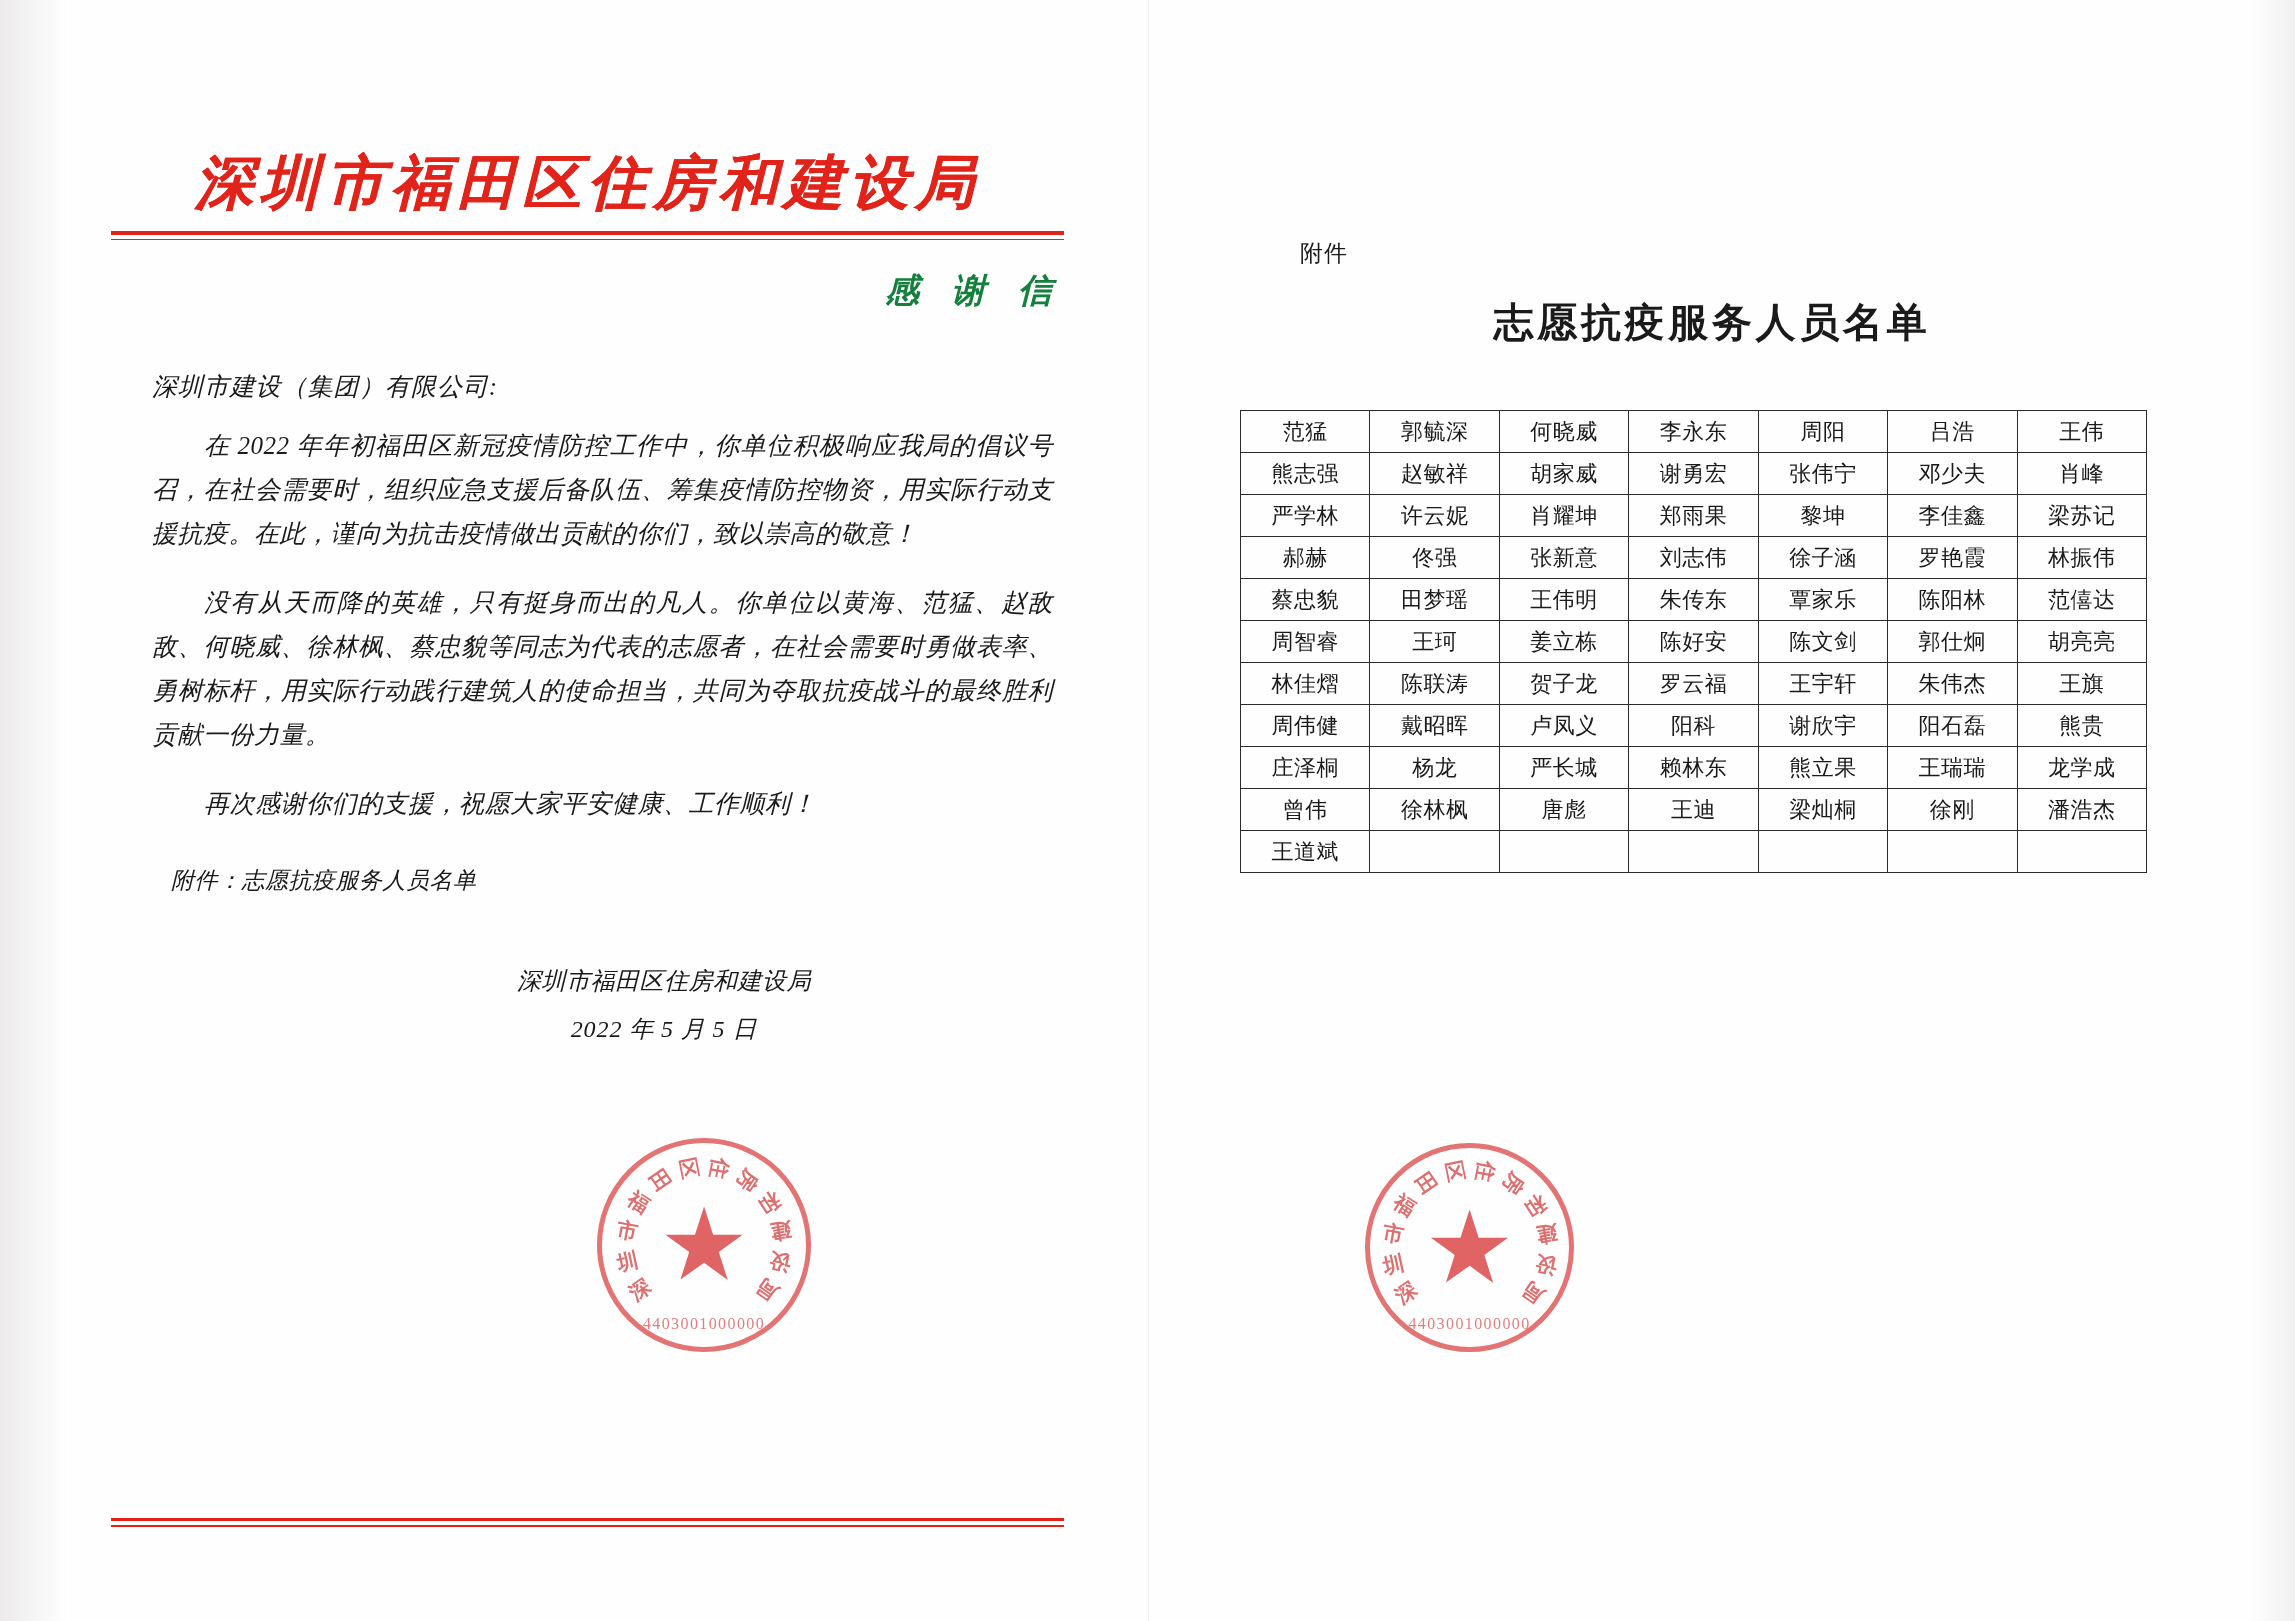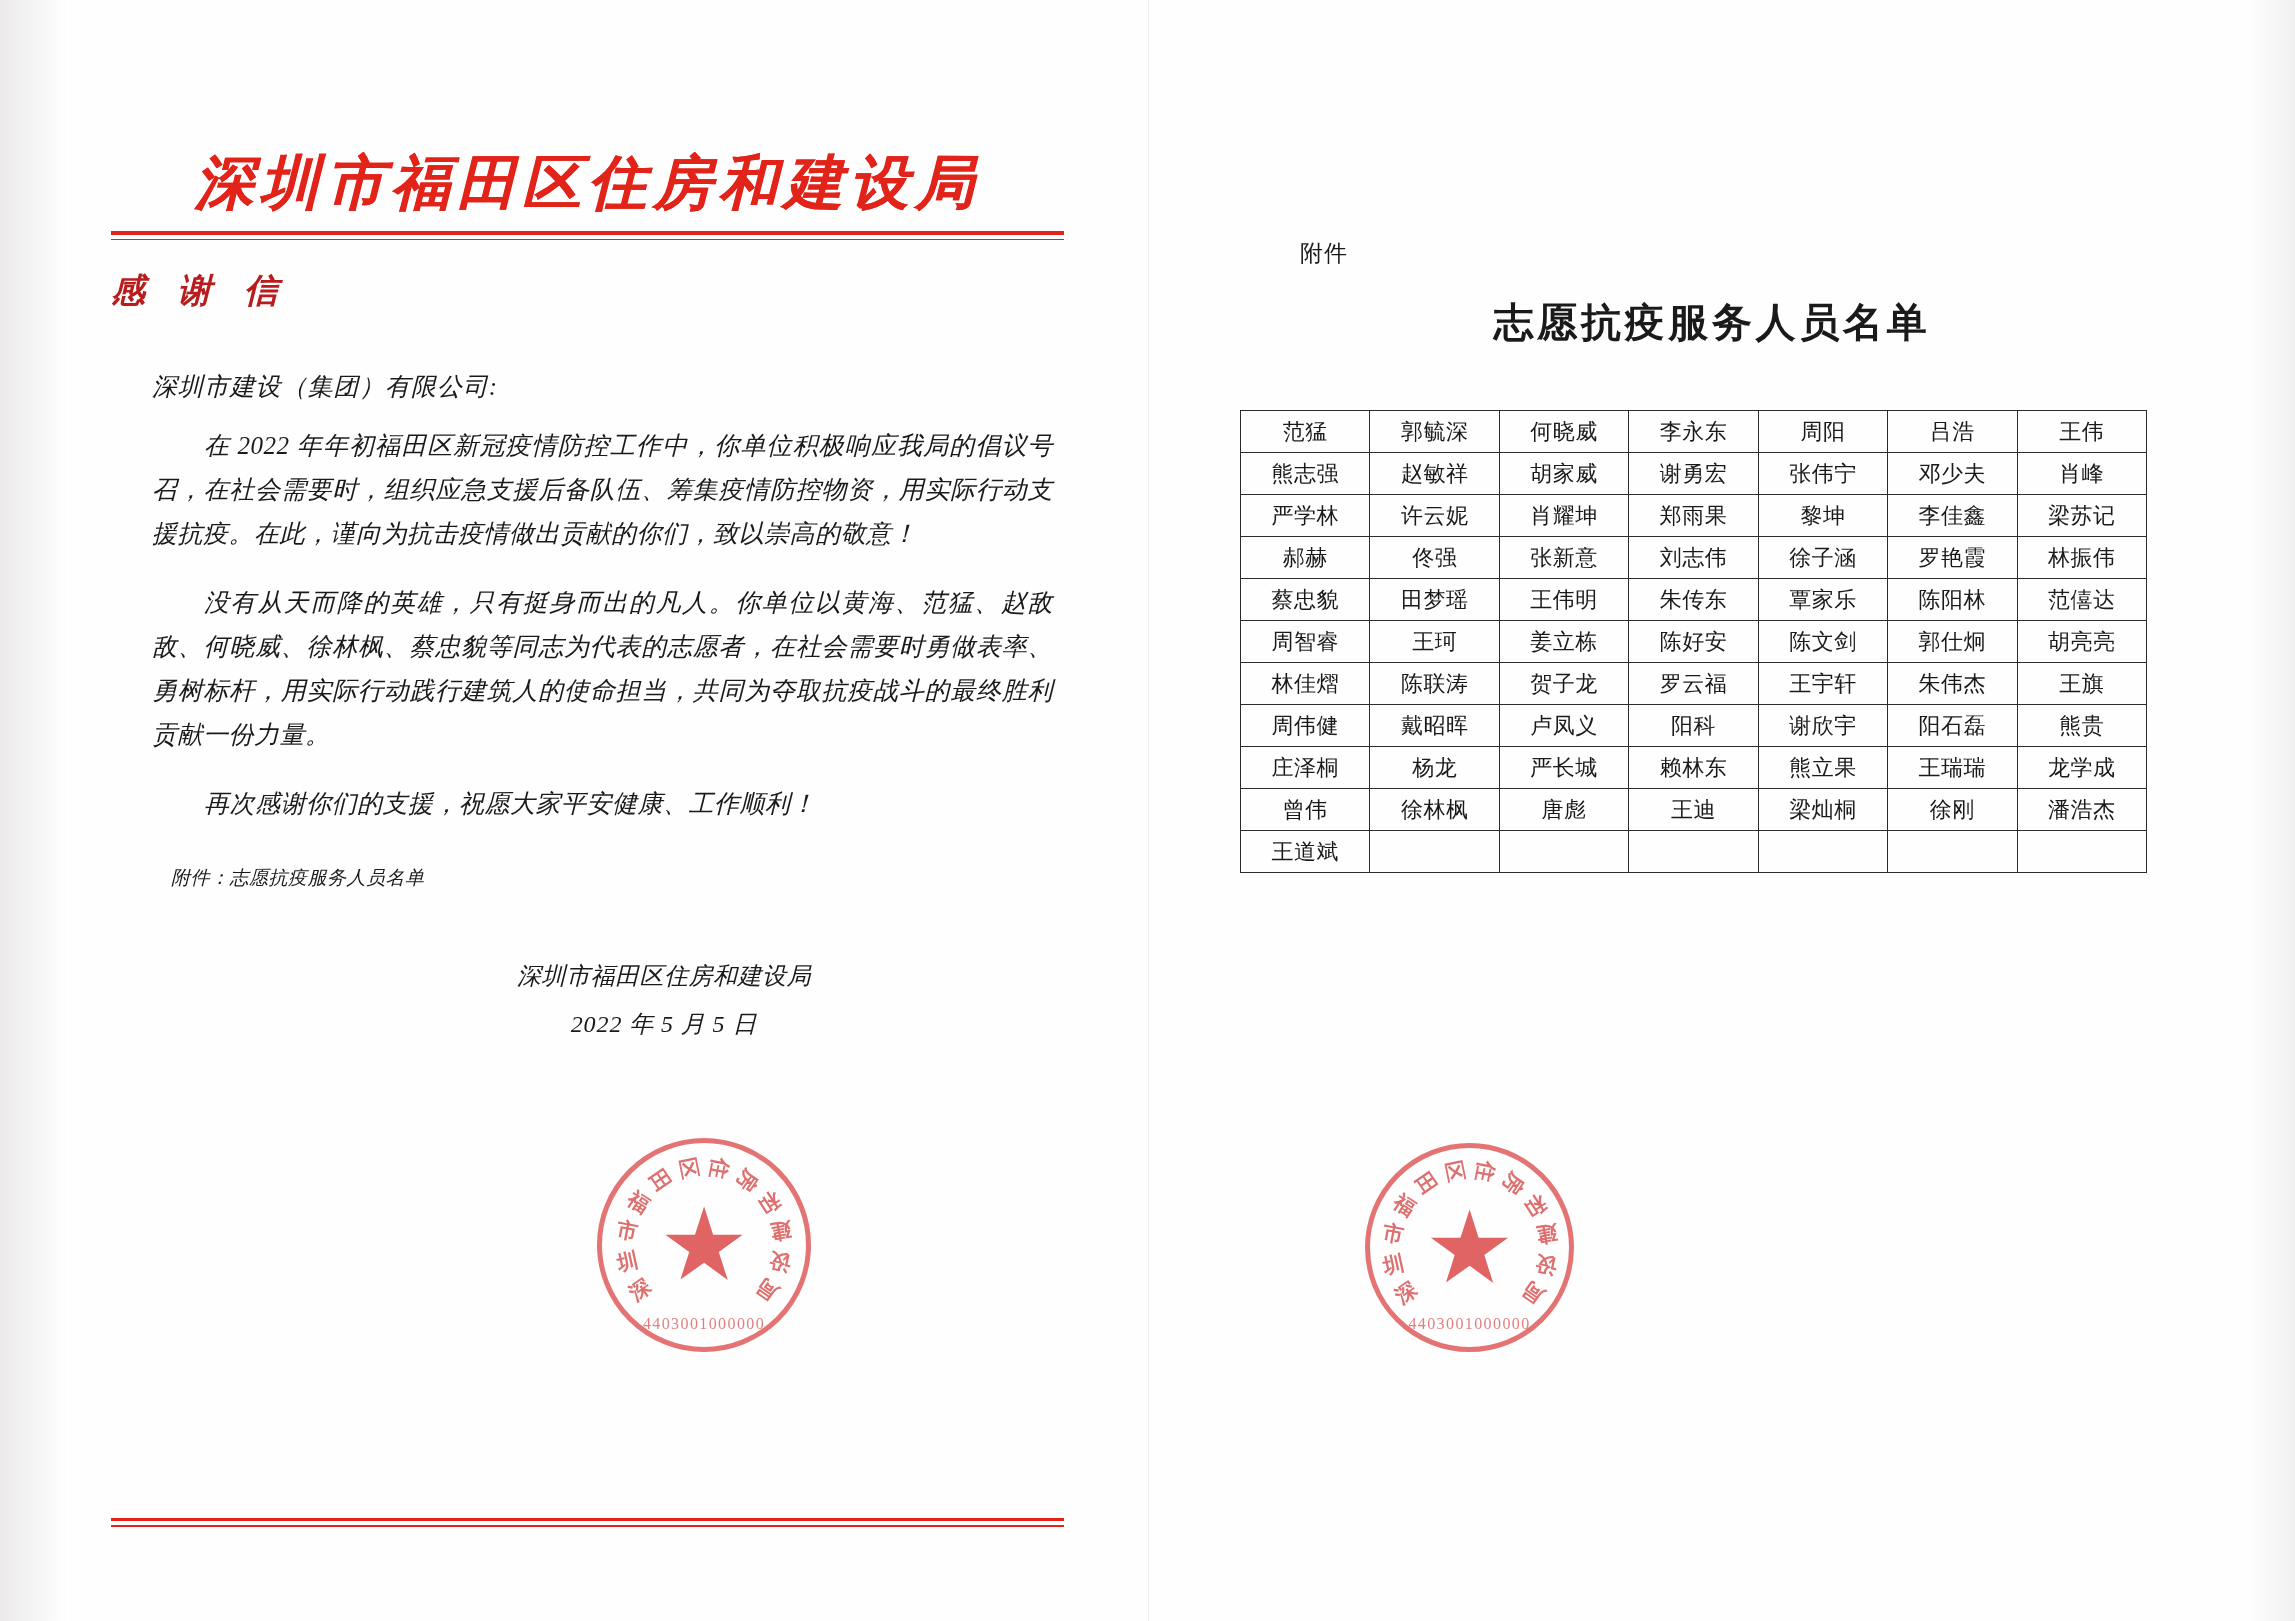--- a/index.html
+++ b/index.html
@@ -67,46 +67,46 @@
     height: 4.2px;
     background: #e2231a;
   }
   .rule-thin {
     margin-top: 3.7px;
     height: 1.4px;
     background: #e2231a;
   }
   .letter-title {
     margin-top: 28px;
-    text-align: left;
+    text-align: right;
     font-size: 34px;
     font-weight: 700;
     letter-spacing: 12px;
-    color: #b91c1c;
+    color: #15803d;
   }
   .salutation {
     margin-top: 56px;
     margin-left: 41px;
     font-size: 25px;
     letter-spacing: 0.9px;
   }
   .para {
     margin-top: 21px;
     font-size: 25px;
     line-height: 1.76;
     text-align: justify;
     text-justify: inter-ideograph;
     text-indent: 52px;
     letter-spacing: 0.5px;
     padding: 0 11px 0 41px;
   }
   .attach-line {
     margin-top: 39px;
     margin-left: 60px;
-    font-size: 19px;
+    font-size: 23px;
     letter-spacing: 0.5px;
   }
   .signature {
     margin-top: 69px;
     text-align: center;
     padding-left: 153px;
     position: relative;
   }
   .signature .org {
     font-size: 24px;

